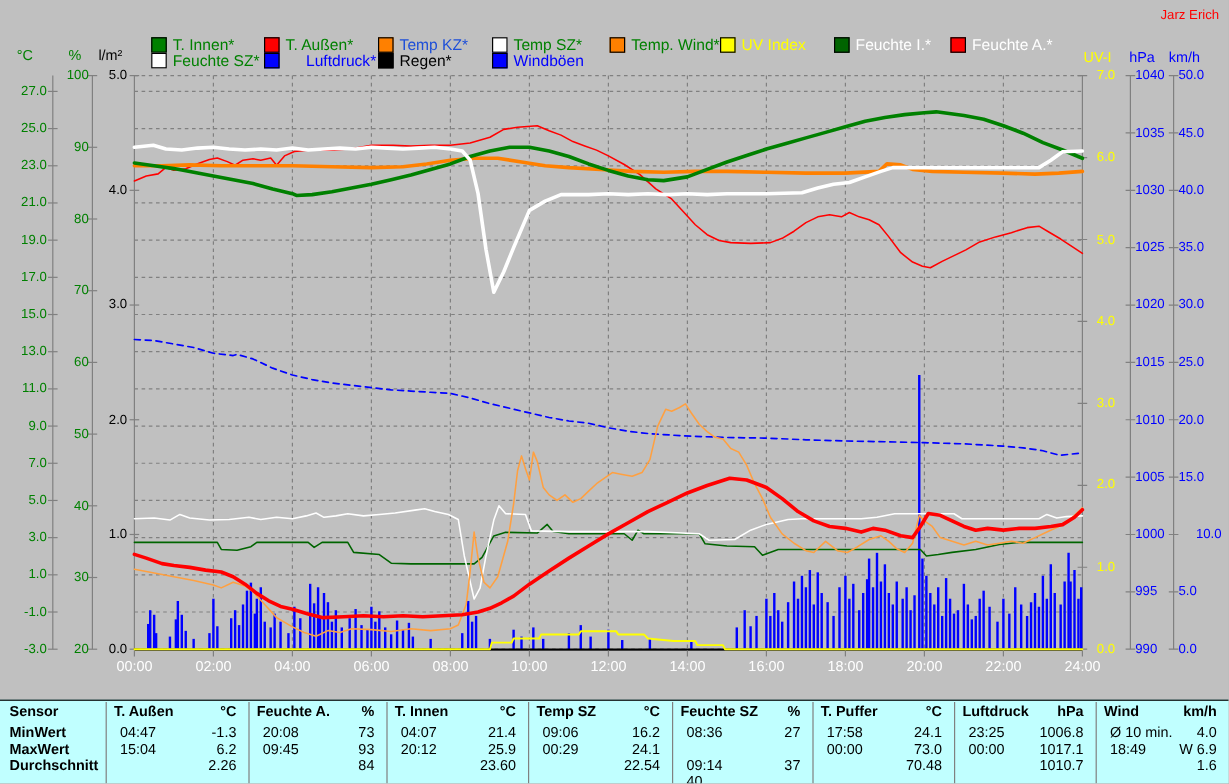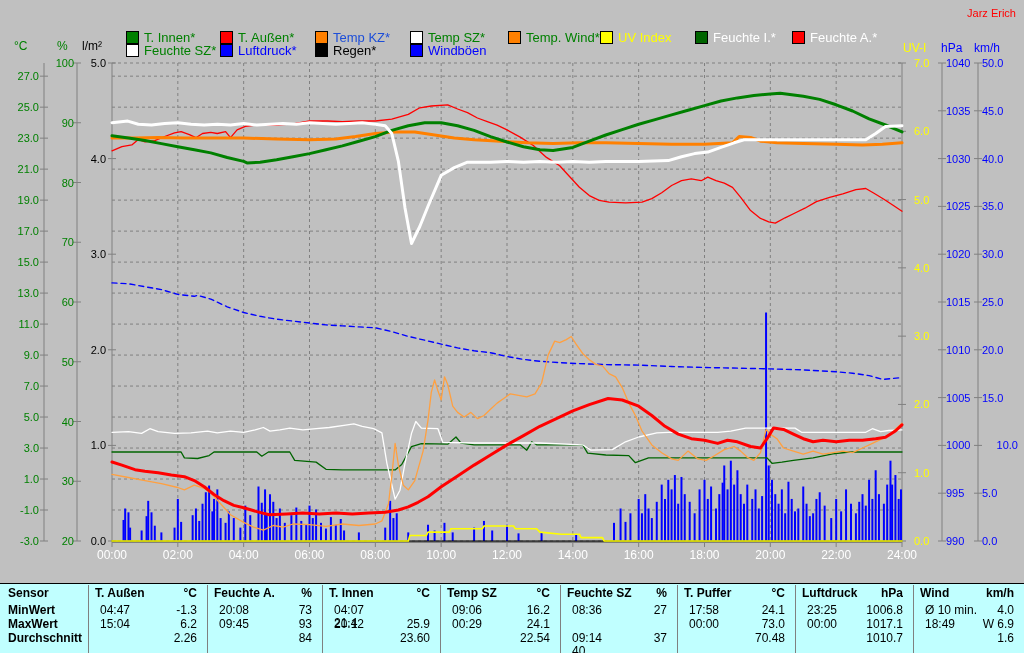--- a/index.html
+++ b/index.html
@@ -322,21 +322,21 @@
         <span style="color: rgb(255, 255, 255);">Feuchte I.*</span>
       </div>
       <div class="legend-item" style="left: 792px; top: 30px;">
         <span class="swatch" style="background: rgb(255, 0, 0);"></span>
         <span style="color: rgb(255, 255, 255);">Feuchte A.*</span>
       </div>
       <div class="legend-item" style="left: 126px; top: 43px;">
         <span class="swatch" style="background: rgb(255, 255, 255);"></span>
         <span style="color: rgb(0, 128, 0);">Feuchte SZ*</span>
       </div>
-      <div class="legend-item" style="left: 220px; top: 43px;">
+      <div class="legend-item" style="left: 220px; top: 43px; gap: 17px;">
         <span class="swatch" style="background: rgb(0, 0, 255);"></span>
         <span style="color: rgb(0, 0, 255);">Luftdruck*</span>
       </div>
       <div class="legend-item" style="left: 315px; top: 43px;">
         <span class="swatch" style="background: rgb(0, 0, 0);"></span>
         <span style="color: rgb(0, 0, 0);">Regen*</span>
       </div>
       <div class="legend-item" style="left: 410px; top: 43px;">
         <span class="swatch" style="background: rgb(0, 0, 255);"></span>
         <span style="color: rgb(0, 0, 255);">Windböen</span>
@@ -473,21 +473,21 @@
       </div>
       <div class="tcell" style="left: 219px; top: 48px; width: 93px;">
         <span></span>
         <span>84</span>
       </div>
       <div class="tdiv" style="left: 322px;"></div>
       <div class="tcell" style="left: 329px; top: 3px; width: 101px;">
         <span class="b">T. Innen</span>
         <span class="b">°C</span>
       </div>
-      <div class="tcell" style="left: 334px; top: 20px; width: 96px; flex-direction: column;">
+      <div class="tcell" style="left: 334px; top: 20px; width: 96px;">
         <span>04:07</span>
         <span>21.4</span>
       </div>
       <div class="tcell" style="left: 334px; top: 34px; width: 96px;">
         <span>20:12</span>
         <span>25.9</span>
       </div>
       <div class="tcell" style="left: 334px; top: 48px; width: 96px;">
         <span></span>
         <span>23.60</span>

